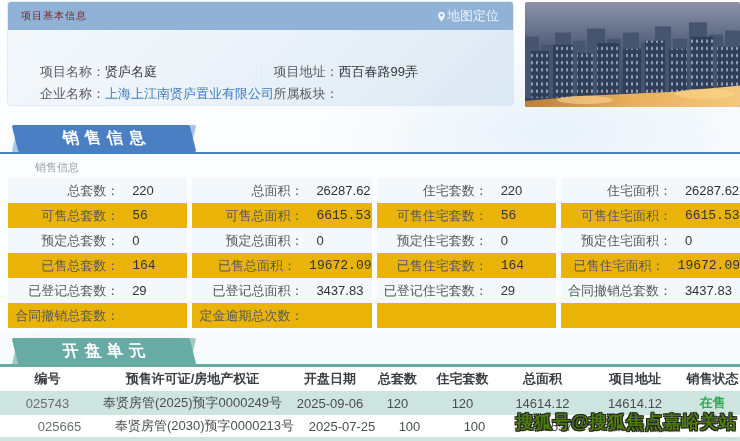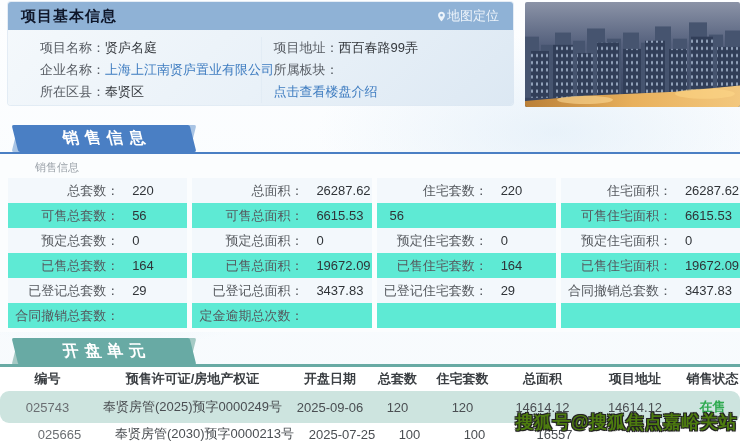--- a/index.html
+++ b/index.html
@@ -14,25 +14,25 @@
     font-size:13px; color:#333;
   }
 
   
   .top-row { position:absolute; top:2px; left:8px; width:732px; height:103px; display:flex; }
   .project-panel { width:505px; height:103px; border-radius:3px; overflow:hidden;
     background:linear-gradient(135deg,#f5f9fc 0%,#e9f1f8 55%,#dce8f3 100%);
     box-shadow:0 0 0 1px rgba(190,210,230,.4); }
   .panel-header { height:28px; background:#8fb2d6; display:flex; align-items:center;
     justify-content:space-between; padding:0 14px 0 13px; }
-  .panel-title { color:#0f172a; font-weight:bold; font-size:15px; letter-spacing:1px; }
+  .panel-title { color:#7f1d1d; font-weight:normal; font-size:10px; letter-spacing:1px; }
   .map-link { display:flex; align-items:center; color:#ecf3fa; font-size:13px;
     text-decoration:none; cursor:pointer; }
   .panel-body { display:flex; padding:7px 0 0 0; }
-  .pcol { width:50%; padding-left:32px; }
+  .pcol { width:50%; padding-left:32px;margin-top:24px; }
   .pcol + .pcol { border-left:1px solid #e2ecf5; padding-left:12px; }
   .field { height:22px; line-height:22px; white-space:nowrap; }
   .flabel { color:#565b62; }
   .fvalue { color:#34383d; }
   .link { color:#3e7cc0; cursor:pointer; }
 
   
   .city-photo { width:215px; height:105px; margin-left:12px; border-radius:2px; overflow:hidden; }
   .city-photo svg { display:block; width:100%; height:100%; }
 
@@ -49,30 +49,30 @@
   .opening-tab .tab-back { background:#a5cac5; }
   .opening-tab .tab-front { background:#68aaa4; }
 
   
   .sales-body { position:absolute; top:152px; left:0; width:740px; height:180px;
     border-top:2px solid #4a7fc4; background:#fbfdfe; }
   .sub-label { height:24px; line-height:26px; padding-left:35px; color:#9aa1a8; font-size:11px; }
   .srow { display:grid; grid-template-columns:repeat(4,1fr); column-gap:5px; height:25px;padding-left:8px; }
   .scell { display:flex; align-items:center; }
   .srow.odd  .scell { background:#f3f8fc; }
-  .srow.even .scell { background:#5eead4; }
+  .srow.even .scell { background:#eab308;font-family:Liberation Mono, monospace; }
   .plabel { width:62%; text-align:right; color:#55595e; }
   .pvalue { flex:1; padding-left:13px; color:#303438; }
 
   
   .opening-table { position:absolute; top:364px; left:0; width:740px; border-top:3px solid #68aaa4; background:#fff; }
-  .trow { display:grid; grid-template-columns:95px 195px 80px 55px 75px 85px 100px 55px; align-items:center;border-radius:9px; }
+  .trow { display:grid; grid-template-columns:95px 195px 80px 55px 75px 85px 100px 55px; align-items:center; }
   .thead { height:24px; font-weight:bold; color:#3a3e42; background:#fff; }
   .thead .tcell { text-align:center; }
-  .tbody-row { height:32px; color:#4a4e52; }
+  .tbody-row { height:24px; color:#4a4e52; }
   .tbody-row .tcell { text-align:center; }
   .tbody-row.hl { background:#cde4df; }
   .tbody-row.plain { background:#fff; height:22px;padding-left:12px; }
   .tcell.id { color:#6a6e72; }
   .status-on-sale { color:#2faa4f; font-weight:bold; }
   .table-bottom-strip { height:4px; background:#cde4df; }
 
   
   .watermark { position:absolute; right:3px; bottom:7px; font-size:18px; font-weight:bold;
     color:#4d7c0f; letter-spacing:.5px; white-space:nowrap;
@@ -201,20 +201,21 @@
   <div class="srow even">
     <div class="scell">
         <span class="plabel">可售总套数：</span>
         <span class="pvalue">56</span>
       </div>
     <div class="scell">
         <span class="plabel">可售总面积：</span>
         <span class="pvalue">6615.53</span>
       </div>
     <div class="scell">
+        <span class="plabel">可售住宅套数：</span>
         <span class="pvalue">56</span>
       </div>
     <div class="scell">
         <span class="plabel">可售住宅面积：</span>
         <span class="pvalue">6615.53</span>
       </div>
   </div>
   <div class="srow odd">
     <div class="scell">
         <span class="plabel">预定总套数：</span>

